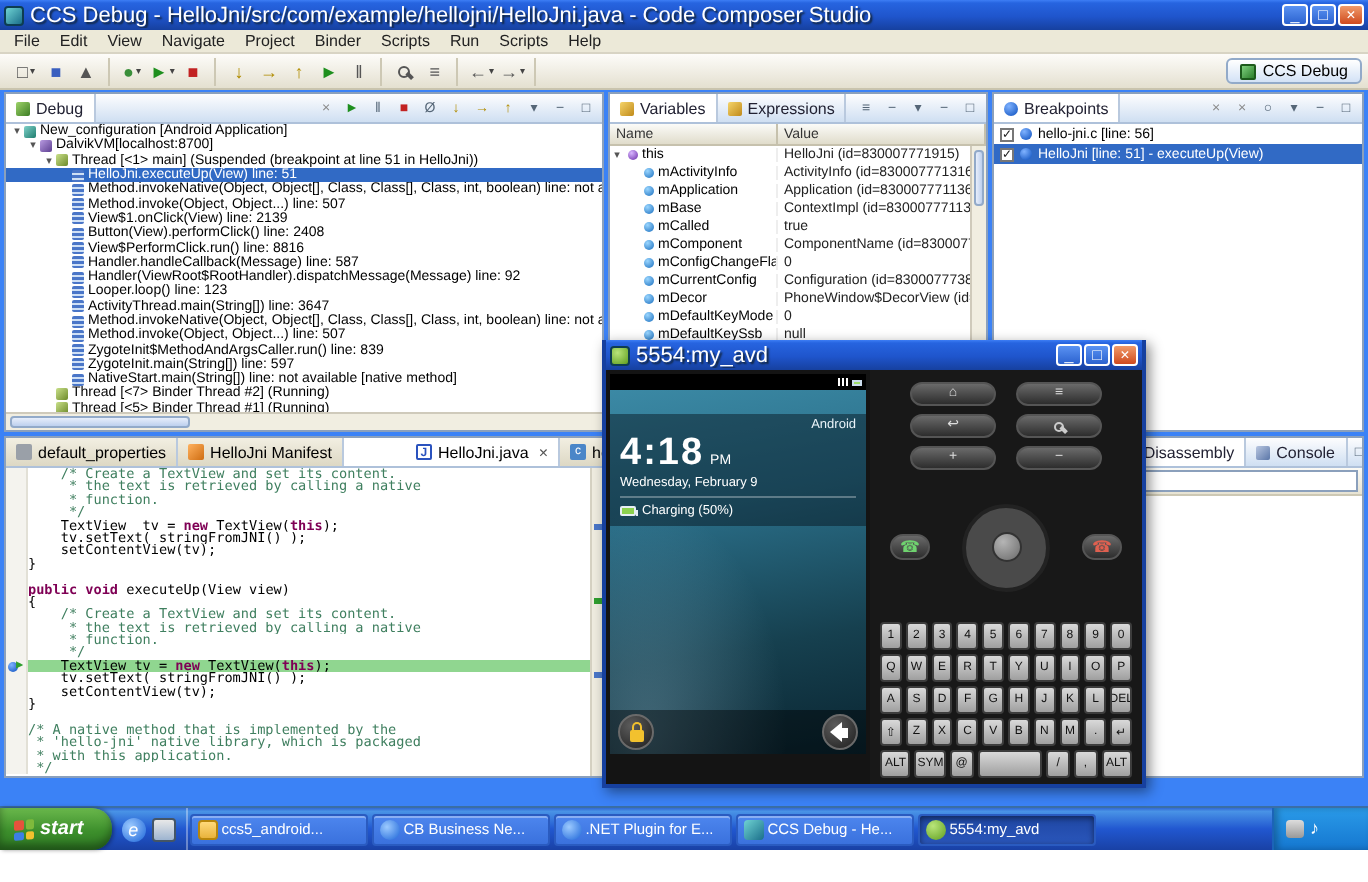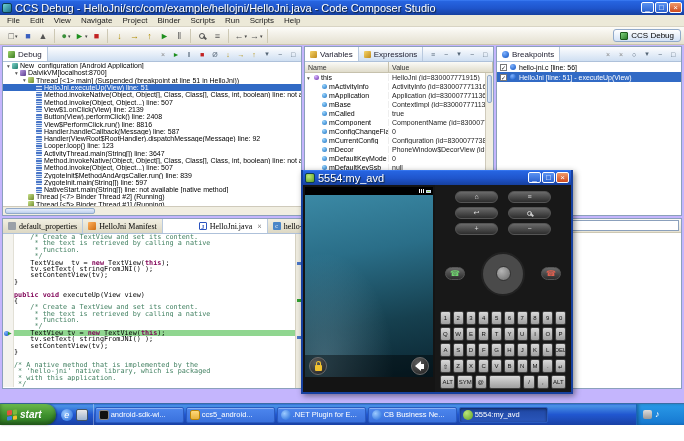--- a/index.html
+++ b/index.html
@@ -18,21 +18,21 @@
   .menubar{height:12px;display:flex;align-items:center;padding-left:2px;background:#ece9d8;border-bottom:1px solid #d8d4c4;flex:none;}
   .menu-item{font-size:8px;color:#222;padding:0 5px;line-height:12px;}
   .toolbar{height:18px;display:flex;align-items:center;background:linear-gradient(#fdfcf9,#e4e0d0);border-bottom:1px solid #c9c4ae;flex:none;padding-left:2px;}
   .tb-left{display:flex;align-items:center;height:100%;}
   .tb-group{display:flex;align-items:center;gap:1px;padding:0 4px;border-right:1px solid #cdc8b4;height:14px;}
   .tb-btn{min-width:14px;height:14px;display:flex;align-items:center;justify-content:center;font-size:9px;border:1px solid transparent;border-radius:2px;}
   .tb-btn .drop{font-size:5px;color:#444;margin-left:1px;}
   .persp{margin-left:auto;margin-right:3px;display:flex;align-items:center;gap:3px;font-size:8px;padding:1px 6px;background:linear-gradient(#ffffff,#d3e2f6);border:1px solid #92aac9;border-radius:3px;}
   .persp-ico{width:8px;height:8px;background:linear-gradient(135deg,#7fd17f,#2a7d2a);border:1px solid #1c5a1c;border-radius:1px;}
 
-  #workspace{position:relative;flex:1;background:#c4b5fd;}
+  #workspace{position:relative;flex:1;background:#3b82f6;}
   .panel{position:absolute;border:1px solid #8ba0bc;background:#fff;display:flex;flex-direction:column;overflow:hidden;}
   .panel-head{height:15px;flex:none;background:linear-gradient(#fdfdfe,#cfdff2);border-bottom:1px solid #aec1da;display:flex;align-items:stretch;}
   .ptab{display:flex;align-items:center;gap:3px;padding:0 5px;font-size:8px;color:#223;border-right:1px solid #b9c9de;white-space:nowrap;}
   .ptab.active{background:#fff;}
   .chip{width:7px;height:7px;border-radius:1px;flex:none;}
   .chip-debug{background:linear-gradient(135deg,#9ed36a,#3c7d24);}
   .chip-vars{background:linear-gradient(135deg,#f5d46a,#c08a1a);}
   .chip-bp{background:radial-gradient(circle at 35% 30%,#7fb2ff,#0a4ebd);border-radius:50%;}
   .chip-rt{background:linear-gradient(135deg,#b8c6e0,#5a76a8);}
   .phead-tools{margin-left:auto;display:flex;align-items:center;gap:1px;padding-right:2px;}
@@ -71,21 +71,21 @@
 
   
   #bp-panel{left:496px;top:1px;width:186px;height:170px;}
   .bprow{display:flex;align-items:center;gap:3px;height:10px;font-size:7px;padding-left:3px;white-space:nowrap;}
   .bprow.sel{background:#316ac5;color:#fff;}
   .cb{width:7px;height:7px;border:1px solid #777;background:#fff;color:#222;font-size:6px;line-height:6px;text-align:center;flex:none;}
   .bpdot2{width:6px;height:6px;border-radius:50%;background:radial-gradient(circle at 35% 30%,#7fb2ff,#0a4ebd);flex:none;}
 
   
   #editor-panel{left:2px;top:173px;width:300px;height:171px;}
-  .etabs{height:15px;flex:none;display:flex;background:linear-gradient(#efece0,#ddd8c4);border-bottom:1px solid #aec1da;font-family:Liberation Serif, serif;}
+  .etabs{height:15px;flex:none;display:flex;background:linear-gradient(#efece0,#ddd8c4);border-bottom:1px solid #aec1da;}
   .etab{display:flex;align-items:center;gap:3px;padding:0 5px;font-size:8px;border-right:1px solid #b9c9de;background:linear-gradient(#f2efe2,#ddd8c4);white-space:nowrap;}
   .etab.active{background:#fff;padding-left:36px;}
   .echip{width:8px;height:8px;font-size:6px;line-height:8px;text-align:center;border-radius:1px;flex:none;color:#fff;}
   .e-prop{background:#9aa0a8;}
   .e-manifest{background:linear-gradient(135deg,#ffb15e,#cf6d12);}
   .e-java{background:#fff;border:1px solid #2a52be;color:#2a52be;font-weight:bold;}
   .e-c{background:#4a86c8;}
   .eclose{font-size:8px;color:#555;margin-left:2px;}
   .codearea{flex:1;position:relative;overflow:hidden;background:#fff;font-family:"DejaVu Sans Mono",monospace;}
   .cl{display:flex;height:6.4px;align-items:center;}
@@ -772,20 +772,39 @@
             </div>
           <div class="ruler">
             <span class="rmark" style="top:18%;background:#4a76c8;"></span>
             <span class="rmark" style="top:42%;background:#2f9e2f;"></span>
             <span class="rmark" style="top:66%;background:#4a76c8;"></span>
           </div>
         </div>
       </div>
 
       <div class="panel" id="right-panel">
+        <div class="panel-head" id="right-tabs">
+            <span class="ptab">
+              <span class="chip chip-rt"></span>
+              <span>Target Con...</span>
+            </span>
+            <span class="ptab active">
+              <span class="chip chip-rt"></span>
+              <span>Disassembly</span>
+            </span>
+            <span class="ptab">
+              <span class="chip chip-rt"></span>
+              <span>Console</span>
+            </span>
+            <span class="phead-tools">
+              <span class="pt-btn">
+                <span class="glyph" style="color: rgb(85, 102, 119);">□</span>
+              </span>
+            </span>
+          </div>
         <div class="rtools">
           <input class="loc-input" placeholder="Enter location here" style="">
         </div>
         <div class="rcontent"></div>
       </div>
 
     </div>
 
   </div>
 
@@ -799,20 +818,32 @@
         <span class="win-btn close">×</span>
       </span>
     </div>
     <div class="emu-body">
       <div class="phone">
         <div class="screen">
           <div class="p-status">
             <span class="sigbar"></span>
             <span class="pbat"></span>
           </div>
+          <div class="band">
+            <div class="carrier">Android</div>
+            <div class="clockrow">
+              <span class="clock">4:18</span>
+              <span class="ampm">PM</span>
+            </div>
+            <div class="pdate">Wednesday, February 9</div>
+            <div class="chargerow">
+              <span class="cbat"></span>
+              <span>Charging (50%)</span>
+            </div>
+          </div>
           <div class="p-bottom">
             <span class="scircle">
                 <span class="lockico"></span>
               </span>
             <span class="scircle">
                 <span class="spk">
                   <b></b>
                   <i></i>
                 </span>
               </span>
@@ -920,34 +951,34 @@
           <i></i>
         </span>
       <span>start</span>
     </div>
     <div class="ql">
       <span class="ql-ico ql-ie">e</span>
       <span class="ql-ico ql-desk"></span>
     </div>
     <div id="task-buttons">
         <div class="tbtn">
-          <span class="ti ti-cmd"></span>
-          <span class="tlab">android-sdk-wi...</span>
-        </div>
-        <div class="tbtn">
           <span class="ti ti-folder"></span>
           <span class="tlab">ccs5_android...</span>
+        </div>
+        <div class="tbtn">
+          <span class="ti ti-ie"></span>
+          <span class="tlab">CB Business Ne...</span>
         </div>
         <div class="tbtn">
           <span class="ti ti-ie"></span>
           <span class="tlab">.NET Plugin for E...</span>
         </div>
         <div class="tbtn">
-          <span class="ti ti-ie"></span>
-          <span class="tlab">CB Business Ne...</span>
+          <span class="ti ti-ccs"></span>
+          <span class="tlab">CCS Debug - He...</span>
         </div>
         <div class="tbtn active">
           <span class="ti ti-android"></span>
           <span class="tlab">5554:my_avd</span>
         </div>
       </div>
     <div class="tray">
       <span class="tray-ic tray-usb"></span>
       <span class="tray-ic tray-vol">♪</span>
     </div>

